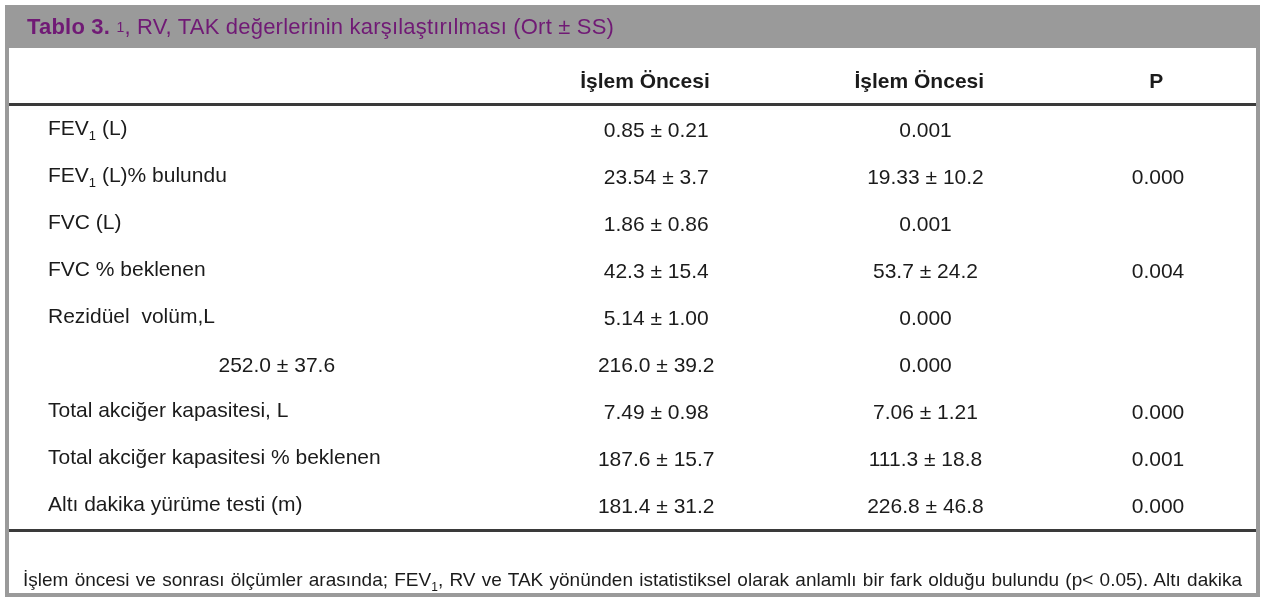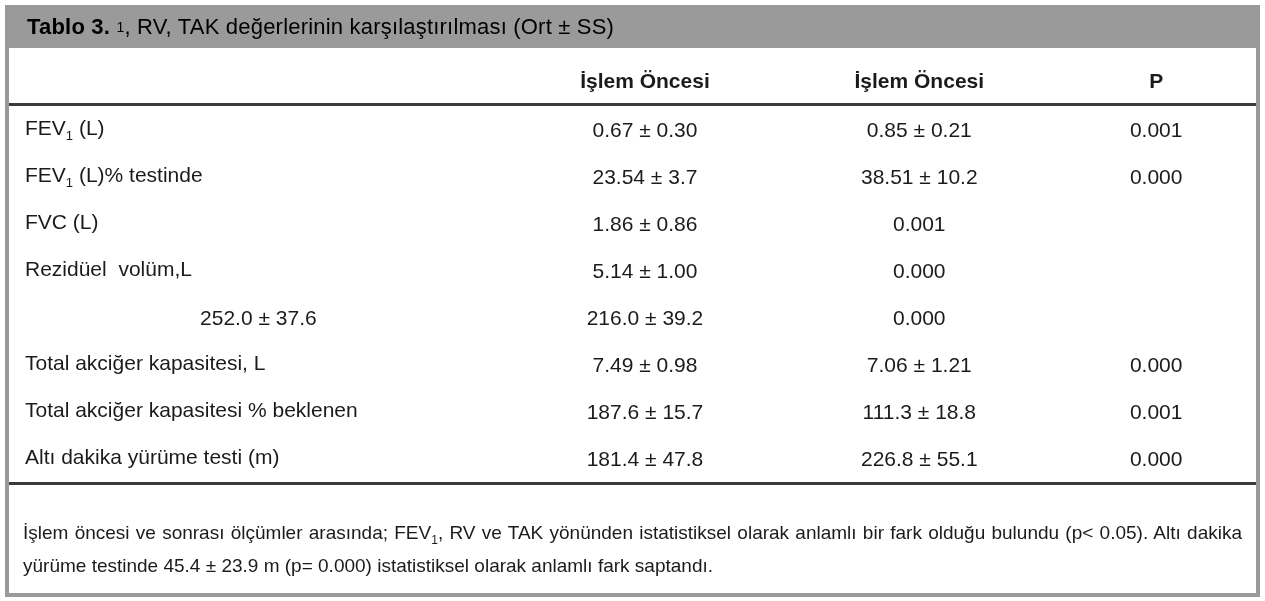--- a/index.html
+++ b/index.html
@@ -22,21 +22,21 @@
     width: 1255px;
     height: 592px;
     box-sizing: border-box;
     border: 4px solid #9a9a9a;
     border-top: none;
     background: #ffffff;
   }
   .titlebar {
     height: 43px;
     background: #9a9a9a;
-    color: #000000;
+    color: #701a75;
     font-size: 22px;
     display: flex;
     align-items: center;
     padding-left: 18px;
     letter-spacing: 0.2px;
     white-space: pre;
   }
   .titlebar .t-bold { font-weight: bold; }
   .titlebar sub { font-size: 14px; }
 
@@ -57,21 +57,21 @@
     padding-bottom: 10px;
   }
   .rule-top {
     height: 3px;
     background: #3a3a3a;
   }
   .rule-bottom {
     height: 3px;
     background: #3a3a3a;
   }
-  .data-row { height: 47px; font-size: 21px; }
+  .data-row { height: 47px; font-size: 21px; margin-left: 23px; }
   .cell.label {
     padding-left: 16px;
     text-align: left;
     white-space: pre;
   }
   .cell.num { text-align: center; }
   .cell sub { font-size: 13px; }
 
   .footnote {
     color: #1b1b1b;
@@ -97,38 +97,43 @@
       <div class="cell label"></div>
       <div class="cell num">İşlem Öncesi</div>
       <div class="cell num">İşlem Öncesi</div>
       <div class="cell num">P</div>
     </div>
 
     <div class="rule-top"></div>
 
     <div class="grid-row data-row">
       <div class="cell label"><span>FEV</span><sub>1</sub><span> (L)</span></div>
-      <div class="cell num">0.67 ± 0.30</div>
       <div class="cell num">0.85 ± 0.21</div>
       <div class="cell num">0.001</div>
     </div>
 
     <div class="grid-row data-row">
-      <div class="cell label"><span>FEV</span><sub>1</sub><span> (L)% testinde</span></div>
+      <div class="cell label"><span>FEV</span><sub>1</sub><span> (L)% bulundu</span></div>
       <div class="cell num">23.54 ± 3.7</div>
-      <div class="cell num">38.51 ± 10.2</div>
+      <div class="cell num">19.33 ± 10.2</div>
       <div class="cell num">0.000</div>
     </div>
 
     <div class="grid-row data-row">
       <div class="cell label"><span>FVC (L)</span><sub></sub><span></span></div>
       <div class="cell num">1.86 ± 0.86</div>
       <div class="cell num">0.001</div>
     </div>
 
+    <div class="grid-row data-row">
+      <div class="cell label"><span>FVC % beklenen</span><sub></sub><span></span></div>
+      <div class="cell num">42.3 ± 15.4</div>
+      <div class="cell num">53.7 ± 24.2</div>
+      <div class="cell num">0.004</div>
+    </div>
 
     <div class="grid-row data-row">
       <div class="cell label"><span>Rezidüel  volüm,L</span><sub></sub><span></span></div>
       <div class="cell num">5.14 ± 1.00</div>
       <div class="cell num">0.000</div>
     </div>
 
     <div class="grid-row data-row">
       <div class="cell num">252.0 ± 37.6</div>
       <div class="cell num">216.0 ± 39.2</div>
@@ -144,22 +149,22 @@
 
     <div class="grid-row data-row">
       <div class="cell label"><span>Total akciğer kapasitesi % beklenen</span><sub></sub><span></span></div>
       <div class="cell num">187.6 ± 15.7</div>
       <div class="cell num">111.3 ± 18.8</div>
       <div class="cell num">0.001</div>
     </div>
 
     <div class="grid-row data-row">
       <div class="cell label"><span>Altı dakika yürüme testi (m)</span><sub></sub><span></span></div>
-      <div class="cell num">181.4 ± 47.8</div>
-      <div class="cell num">226.8 ± 55.1</div>
+      <div class="cell num">181.4 ± 31.2</div>
+      <div class="cell num">226.8 ± 46.8</div>
       <div class="cell num">0.000</div>
     </div>
 
     <div class="rule-bottom"></div>
 
     <div class="footnote">
       <span>İşlem öncesi ve sonrası ölçümler arasında; FEV</span><sub>1</sub><span>, RV ve TAK yönünden istatistiksel olarak anlamlı bir fark olduğu bulundu (p&lt; 0.05). Altı dakika yürüme testinde 45.4 ± 23.9 m (p= 0.000) istatistiksel olarak anlamlı fark saptandı.</span>
     </div>
 
   </div>

